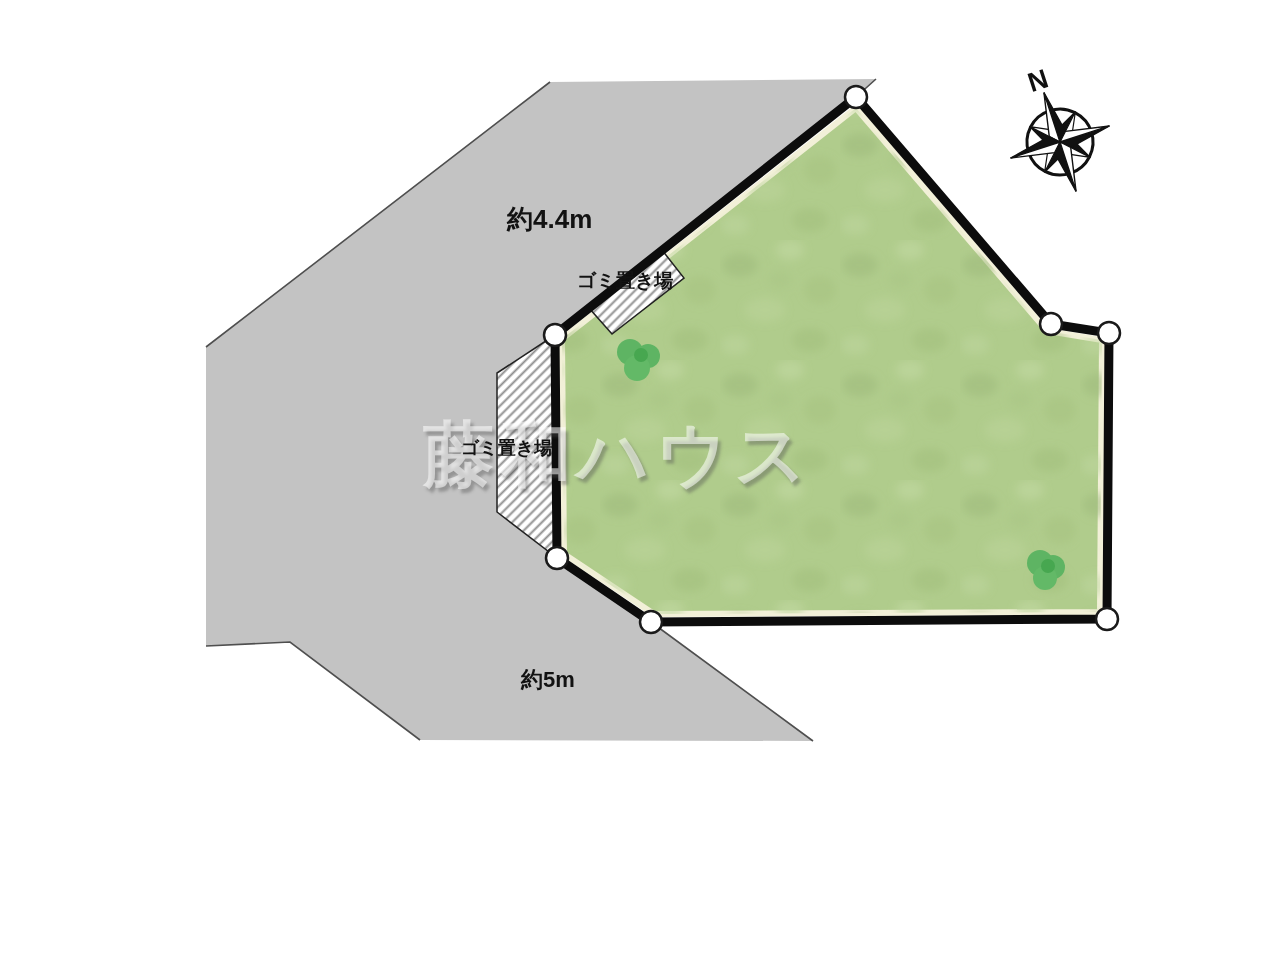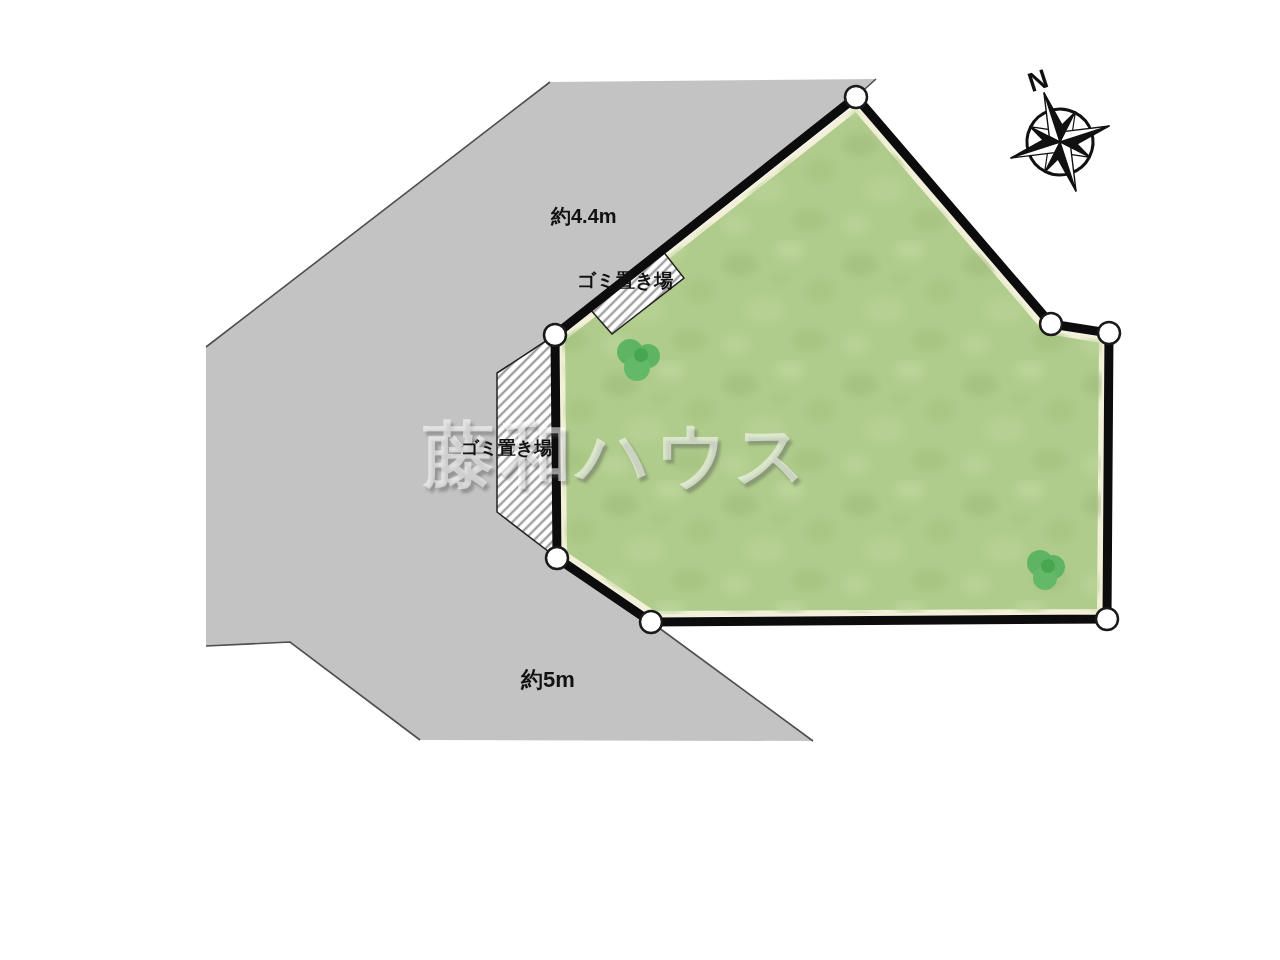--- a/index.html
+++ b/index.html
@@ -1,20 +1,20 @@
 <!DOCTYPE html>
 <html><head>
 <meta charset="utf-8">
 <style>
   html,body{margin:0;padding:0;background:#ffffff;}
   #stage{position:relative;width:1280px;height:960px;background:#ffffff;overflow:hidden;
          font-family:"Liberation Sans","DejaVu Sans",sans-serif;}
   #map-svg{position:absolute;left:0;top:0;}
   .label{position:absolute;color:#121212;white-space:nowrap;line-height:1.1;}
-  #lbl-road-top{left:507px;top:205px;font-size:20px;font-weight:bold;margin-left:44px;}
+  #lbl-road-top{left:507px;top:205px;font-size:26px;font-weight:bold;}
   #lbl-road-bottom{left:521px;top:668px;font-size:22px;font-weight:bold;}
   #lbl-garbage-top{left:577px;top:271px;font-size:19px;font-weight:600;}
   #lbl-garbage-left{left:461px;top:439px;font-size:18px;font-weight:600;}
   #watermark{position:absolute;left:423px;top:419px;font-size:71px;font-weight:bold;
              letter-spacing:6px;line-height:1.0;color:rgba(255,255,255,0.55);
              text-shadow:3px 4px 3px rgba(80,80,80,0.40);white-space:nowrap;}
   .compass-n{font-size:27px;font-weight:bold;fill:#111;}
 </style>
 </head>
 <body>

